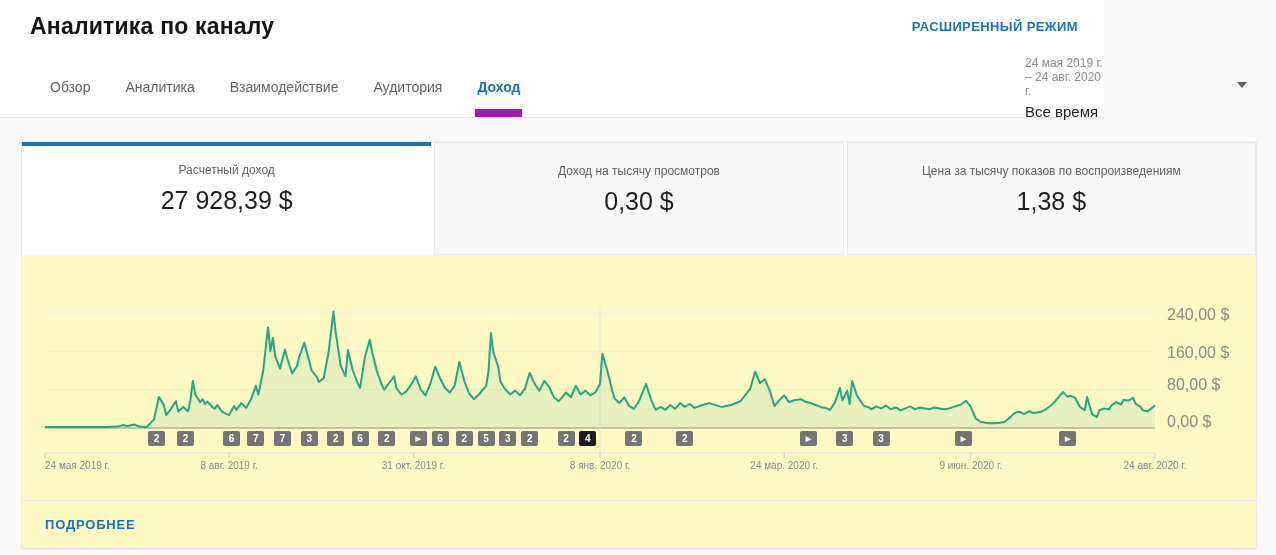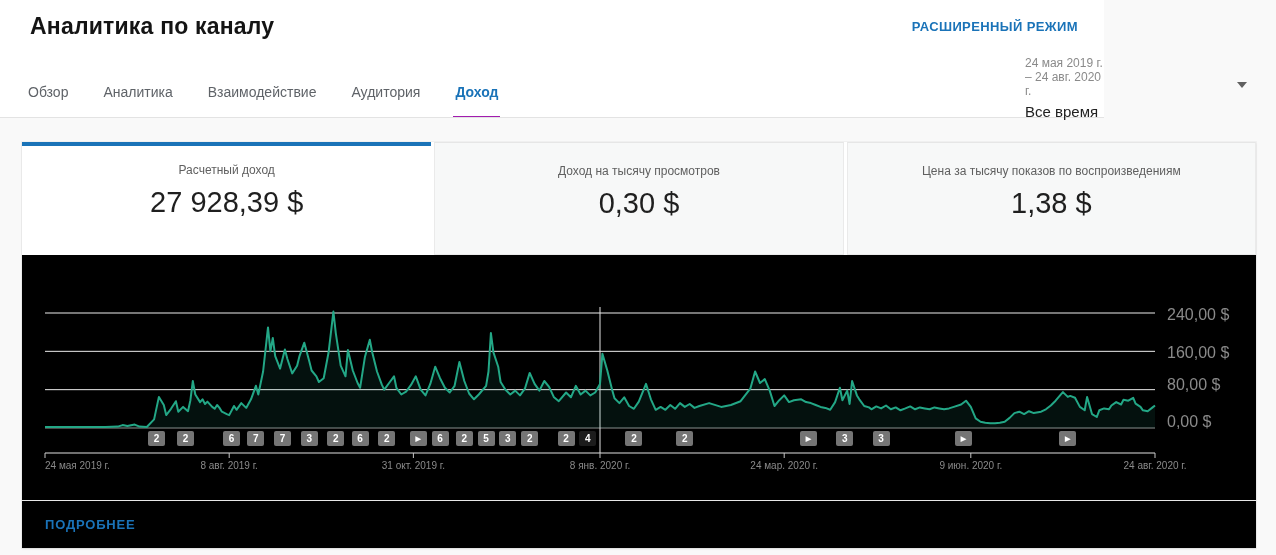--- a/index.html
+++ b/index.html
@@ -5,44 +5,44 @@
   * { box-sizing: border-box; margin: 0; padding: 0; }
   html,body { width:1276px; height:555px; overflow:hidden;
     font-family:"Liberation Sans", sans-serif; background:#f9f9f9; }
   
   .header { position:absolute; top:0; left:0; width:1104px; height:118px;
     background:#fff; border-bottom:1px solid #e3e3e3; }
   .page-title { position:absolute; left:30px; top:13px; font-size:23px;
     font-weight:bold; color:#141414; letter-spacing:.2px; }
   .adv-mode { position:absolute; right:26px; top:19px; font-size:13px;
     font-weight:bold; color:#1a73b8; letter-spacing:.4px; cursor:pointer; }
-  .tabs { position:absolute; left:26px; bottom:0; display:flex; gap:31px; }
+  .tabs { position:absolute; left:48px; bottom:0; display:flex; gap:31px; }
   .tab { font-size:14px; color:#5f6368; padding:0 2px 14px 2px; cursor:pointer;
     border-bottom:3px solid transparent; }
-  .tab.active { color:#1a73b8; font-weight:bold; border-bottom:1px solid #a21caf; }
+  .tab.active { color:#1a73b8; font-weight:bold; border-bottom:8px solid #a21caf; }
   
   .date-filter { position:absolute; left:1025px; top:56px; cursor:pointer; }
   .date-range { font-size:12px; color:#8a8a8a; }
   .date-selected { font-size:15px; color:#212121; margin-top:5px; }
   .caret { position:absolute; left:1237px; top:82px; width:0; height:0;
     border-left:5px solid transparent; border-right:5px solid transparent;
     border-top:6px solid #616161; }
   
   .card { position:absolute; left:22px; top:142px; width:1234px; height:406px;
-    background:#000000; box-shadow:0 1px 2px rgba(0,0,0,.10), 0 0 0 1px rgba(0,0,0,.03); }
+    background:#fef9c3; box-shadow:0 1px 2px rgba(0,0,0,.10), 0 0 0 1px rgba(0,0,0,.03); }
   .metrics { display:grid; grid-template-columns:1fr 1fr 1fr; column-gap:3px;
     height:113px; background:#fff; }
   .metric { position:relative; text-align:center; padding-top:21px;
     background:#f7f8f8; border:1px solid #eaeaea; border-top:1px solid #e6e6e6;
     cursor:pointer; }
   .metric.active { background:#fff; border:none; border-bottom:1px solid transparent; }
   .metric.active::before { content:""; position:absolute; left:0; top:0; right:0;
     height:4px; background:#1a73b8; }
   .metric-title { font-size:12px; color:#606060; }
-  .metric-value { font-size:29px; color:#1f1f1f; margin-top:9px; }
+  .metric-value { font-size:25px; color:#1f1f1f; margin-top:9px; }
   
   .chart { position:relative; width:1234px; height:245px; }
   .chart svg { position:absolute; left:0; top:0; }
   .ylabel { position:absolute; left:1145px; width:80px; font-size:16px;
     color:#8a8a8a; }
   .xlabel { position:absolute; top:205px; font-size:10px; color:#8a8a8a;
     white-space:nowrap; }
   .badge { position:absolute; top:176px; width:17px; height:15px;
     background:#757575; border-radius:2px; color:#fff; font-size:10px;
     font-weight:bold; text-align:center; line-height:15px; cursor:pointer; }

